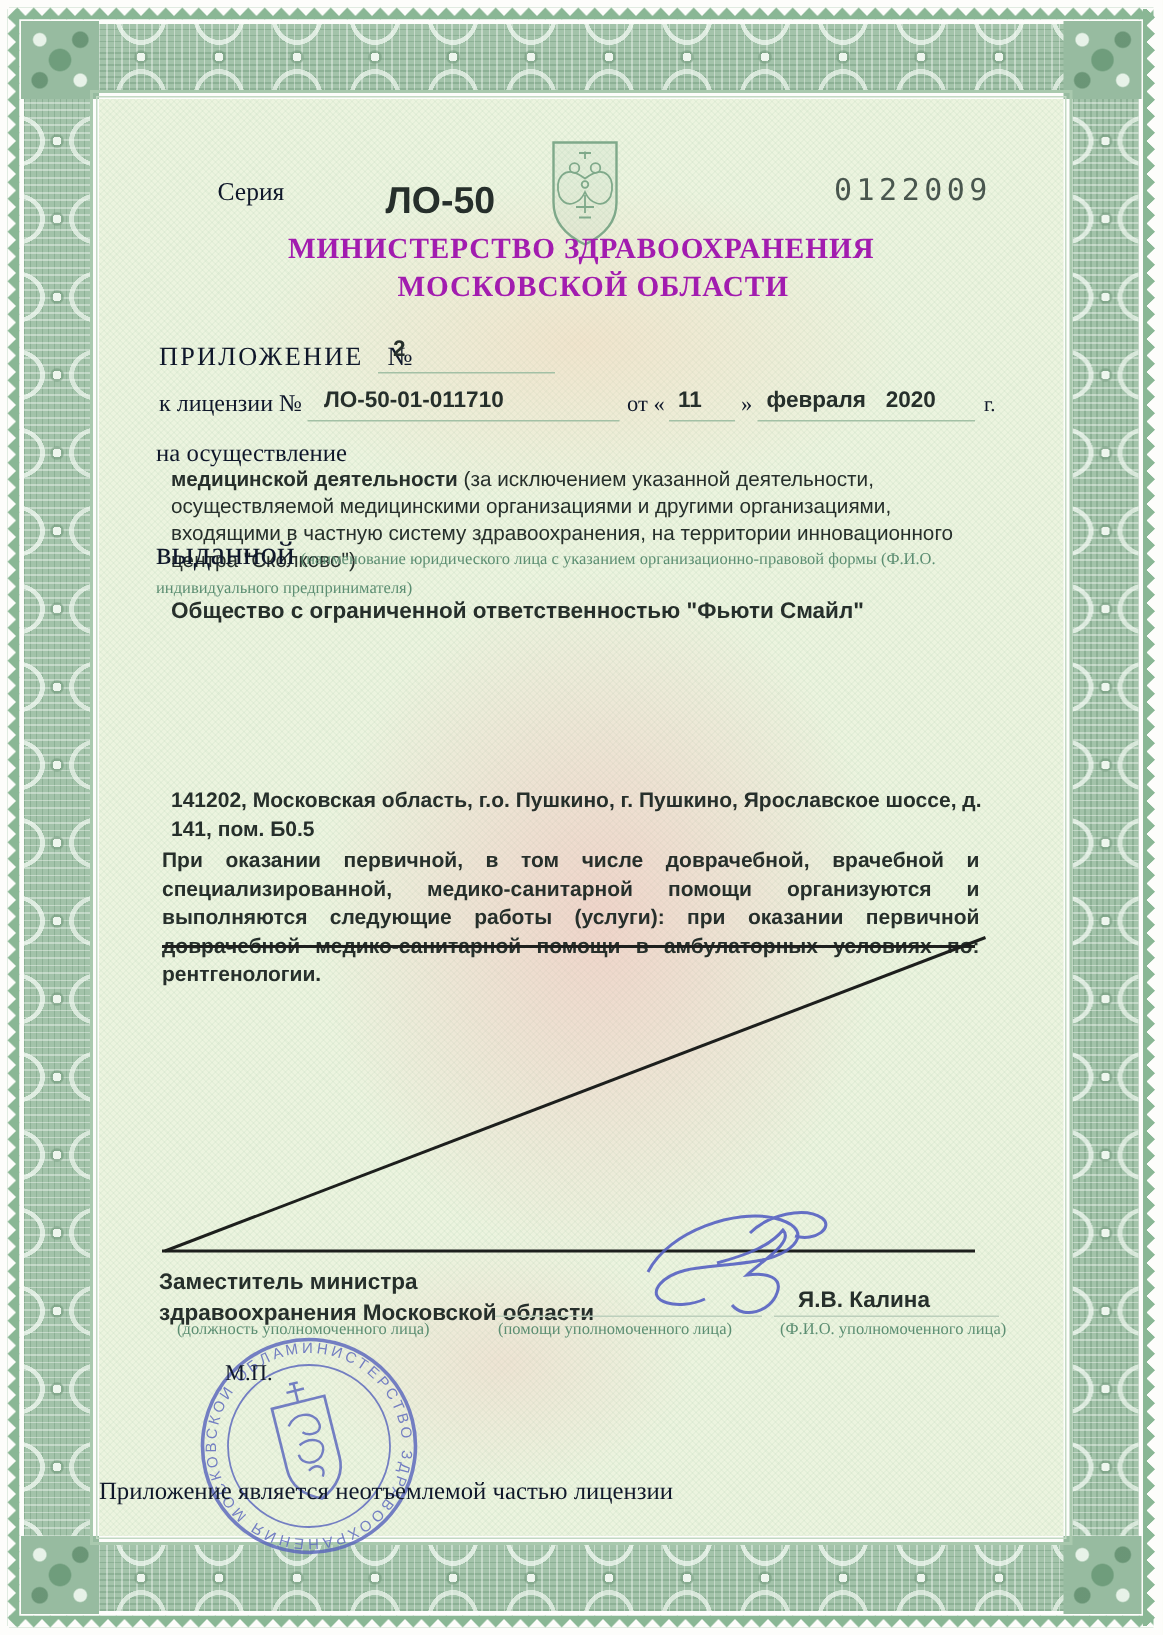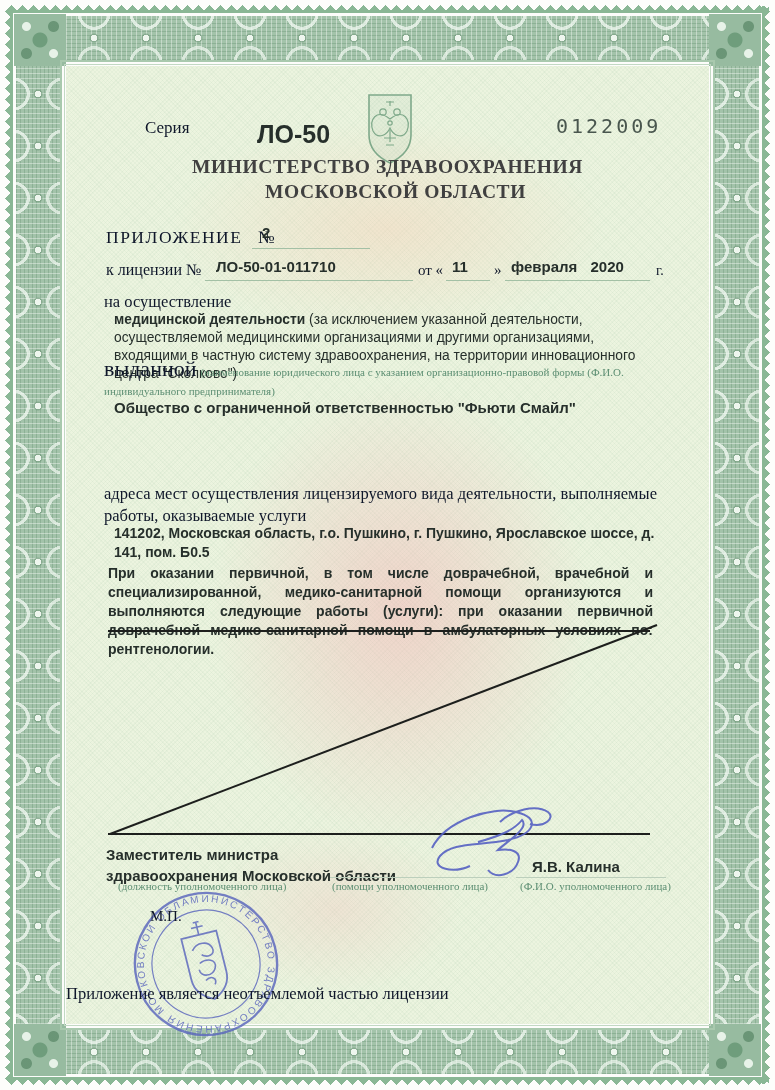--- a/index.html
+++ b/index.html
@@ -53,21 +53,21 @@
       radial-gradient(ellipse 300px 150px at 50% 17%, rgba(246,206,180,.42), rgba(246,206,180,0) 72%),
       radial-gradient(ellipse 180px 120px at 42% 88%, rgba(242,190,185,.30), rgba(242,190,185,0) 70%),
       repeating-linear-gradient(45deg, rgba(126,175,138,.07) 0 1px, transparent 1px 3px),
       repeating-linear-gradient(-45deg, rgba(126,175,138,.07) 0 1px, transparent 1px 3px),
       #ecf4df;}
   
   .abs{position:absolute;}
   .gs{font-family:"Liberation Serif",serif;color:#0f172a;}
   .bs{font-family:"Liberation Sans",sans-serif;font-weight:700;color:#262f2b;}
   .u{position:absolute;height:1px;background:#a3c0a5;}
-  .titleln{left:0;right:0;text-align:center;font-weight:700;color:#404040;
+  .titleln{left:0;right:0;text-align:center;font-weight:700;color:#a21caf;
            font-size:19.5px;letter-spacing:.6px;font-family:"Liberation Serif",serif;}
   .cap{font-size:11px;color:#5c8e72;}
   svg.overlay{position:absolute;left:0;top:0;pointer-events:none;}
 </style>
 </head>
 <body>
 
 <div class="page">
 
   <div class="zz top"></div>
@@ -120,21 +120,20 @@
   <div class="u" style="left:505px;top:280px;width:145px;"></div>
   <span class="abs gs" style="left:656px;top:263px;font-size:14px;">г.</span>
 
   <span class="abs gs" style="left:104px;top:292px;font-size:16.5px;">на осуществление</span>
   <div class="abs" style="left:114px;top:311px;width:548px;font-family:'Liberation Sans',sans-serif;font-size:13.8px;line-height:18px;color:#262f2b;"><span class="bs" style="font-size:13.8px;">медицинской деятельности</span><span> (за исключением указанной деятельности, осуществляемой медицинскими организациями и другими организациями, входящими в частную систему здравоохранения, на территории инновационного центра "Сколково")</span></div>
 
   <div class="abs" style="left:104px;top:360px;width:580px;line-height:17px;"><span class="gs" style="font-size:22px;">выданной</span>
     <span class="gs cap">(наименование юридического лица с указанием организационно-правовой формы (Ф.И.О. индивидуального предпринимателя)</span></div>
   <div class="abs bs" style="left:114px;top:399px;font-size:15px;">Общество с ограниченной ответственностью "Фьюти Смайл"</div>
 
-  <div class="abs gs" style="left:104px;top:483px;width:565px;font-size:16.5px;line-height:22px;">адреса мест осуществления лицензируемого вида деятельности, выполняемые работы, оказываемые услуги</div>
   <div class="abs bs" style="left:114px;top:524px;width:556px;font-size:14px;line-height:18.5px;">141202, Московская область, г.о. Пушкино, г. Пушкино, Ярославское шоссе, д. 141, пом. Б0.5</div>
 
   <div class="abs bs" style="left:108px;top:564px;width:545px;font-size:14px;line-height:19px;text-align:justify;">При оказании первичной, в том числе доврачебной, врачебной и специализированной, медико-санитарной помощи организуются и выполняются следующие работы (услуги): при оказании первичной доврачебной медико-санитарной помощи в амбулаторных условиях по: рентгенологии.</div>
 
   <svg class="overlay" width="775" height="1090" viewBox="0 0 775 1090">
     <g stroke="#1d1f1d" stroke-width="2" fill="none">
       <line x1="108" y1="631" x2="650" y2="631"></line>
       <line x1="108" y1="834" x2="650" y2="834"></line>
       <line x1="110" y1="834" x2="657" y2="625"></line>
     </g>

